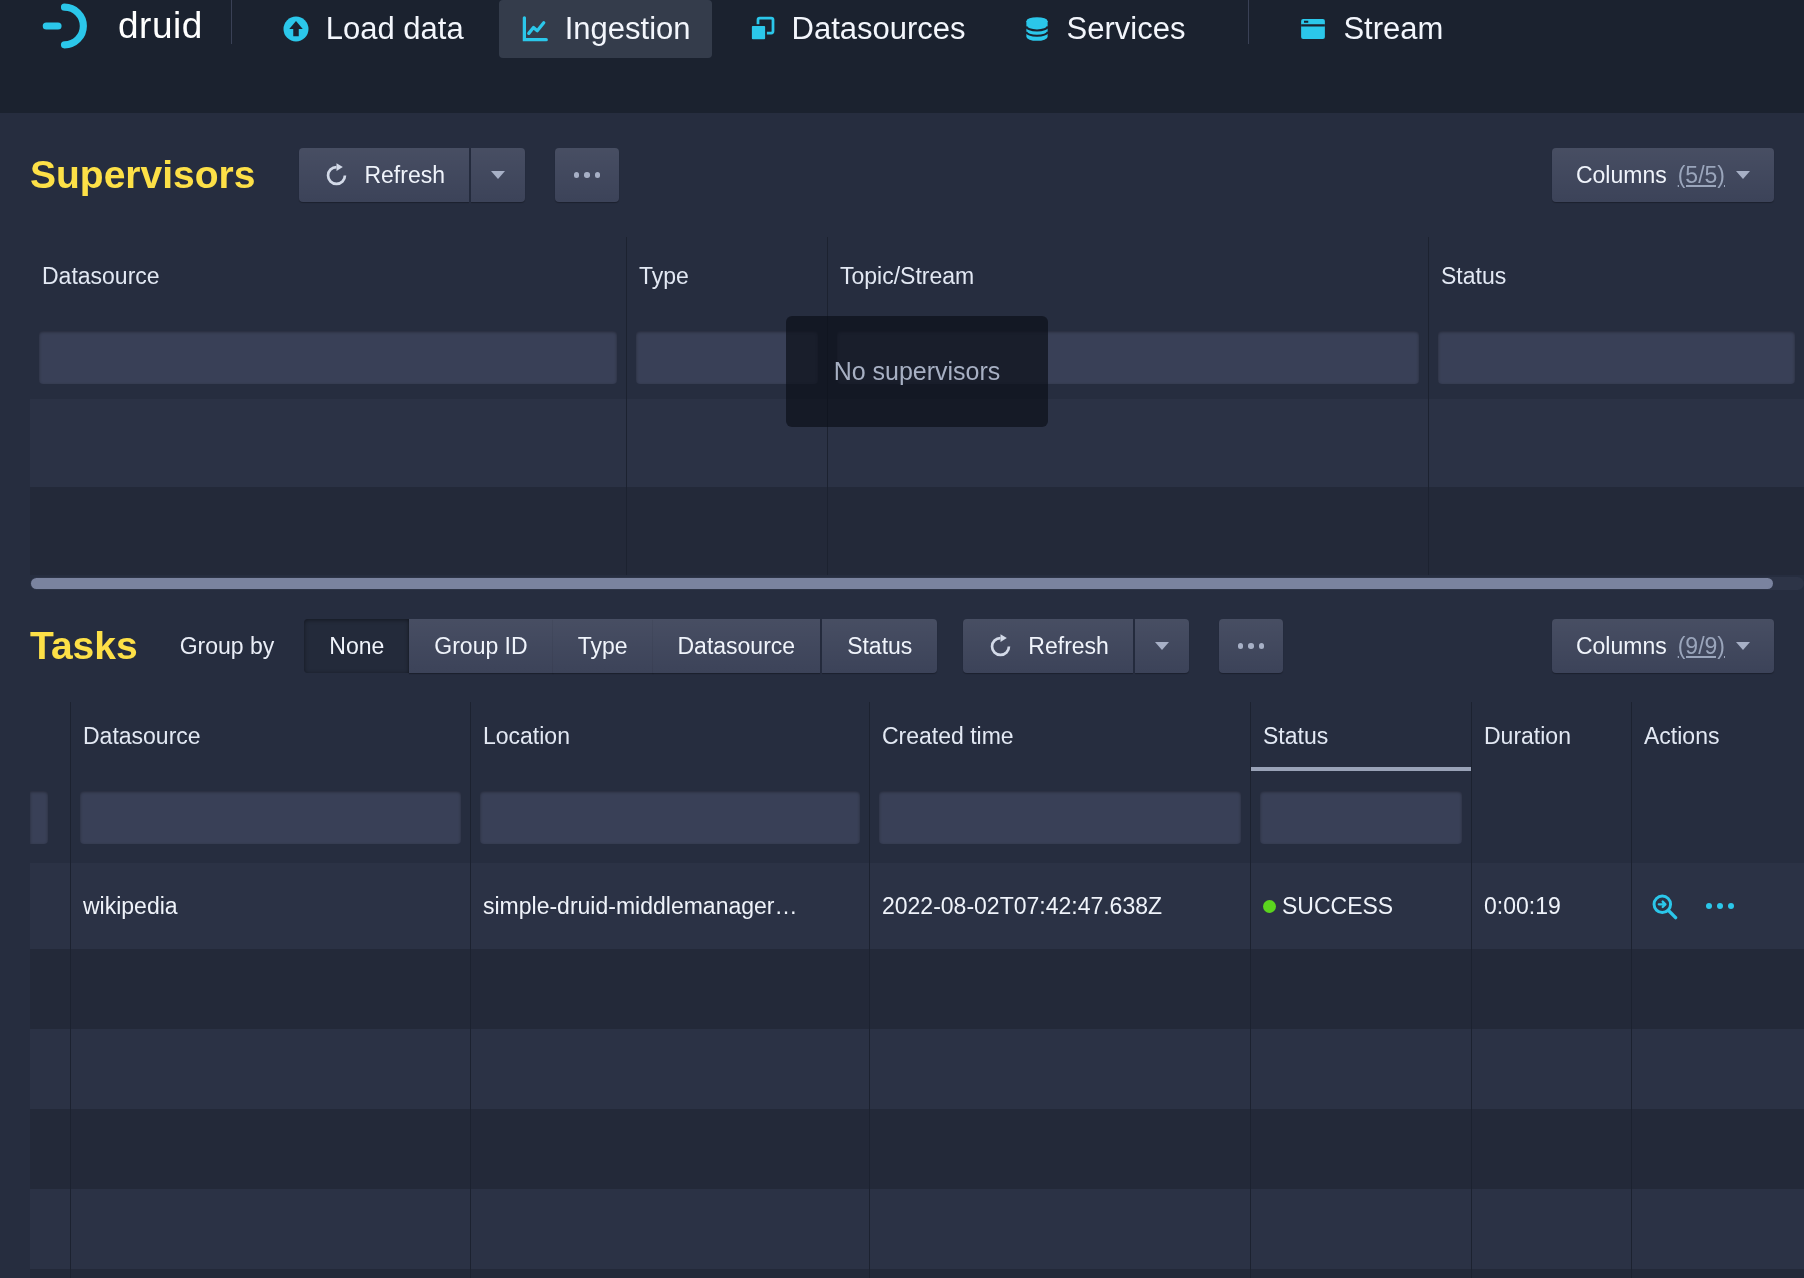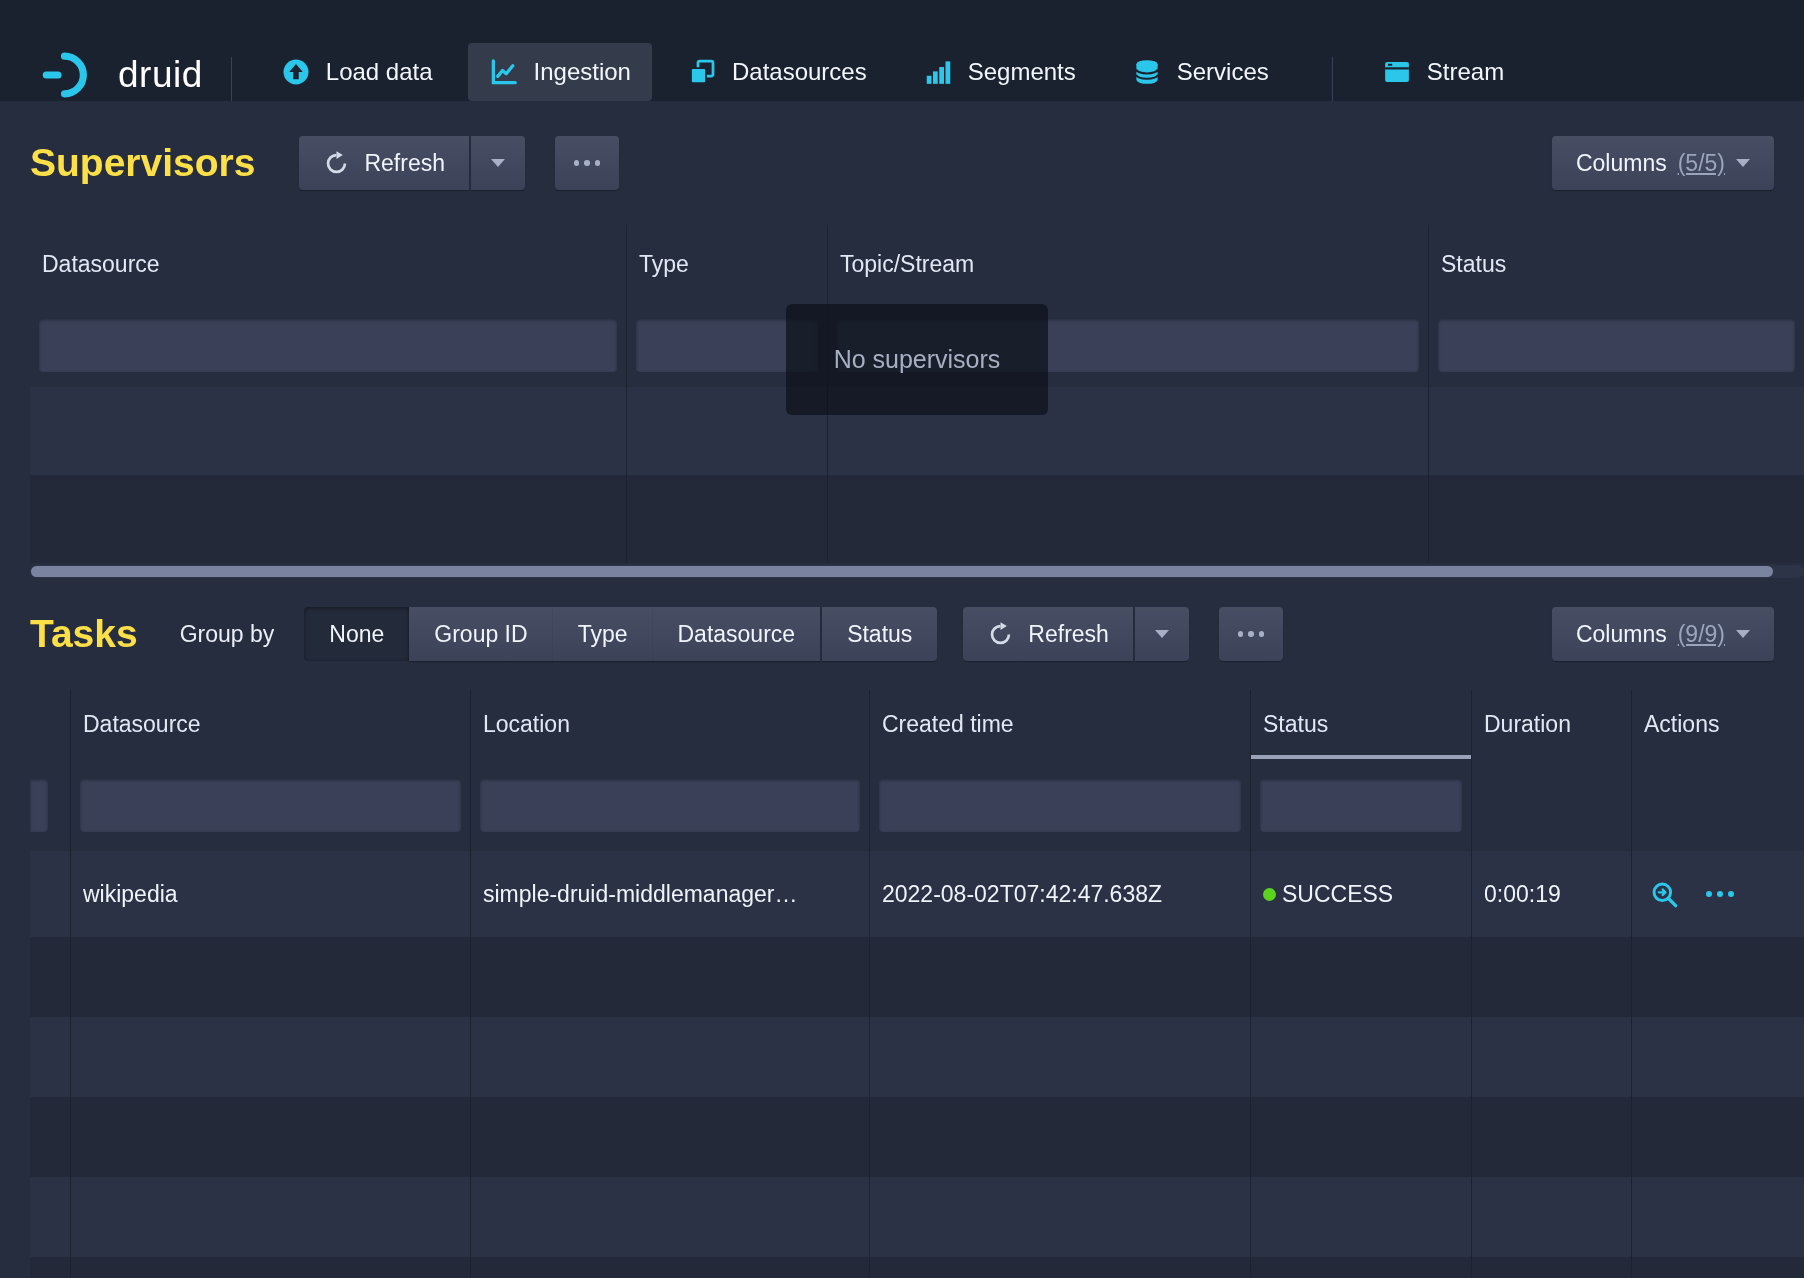--- a/index.html
+++ b/index.html
@@ -7,27 +7,27 @@
     --rowLight:#2b3245; --rowDark:#232939; --input:#394057; --btn:#3c4359;
     --btnActive:#232a3a; --line:#1c2230; --text:#f0f4fb; --muted:#9aa5bb;
     --scrollThumb:#7a839f;
   }
   *{box-sizing:border-box;margin:0;padding:0;}
   html,body{width:1804px;height:1278px;overflow:hidden;}
   body{font-family:"Liberation Sans","DejaVu Sans",sans-serif;background:var(--bg);color:var(--text);}
   .app{width:1804px;height:1278px;overflow:hidden;background:var(--bg);position:relative;}
 
   
-  .navbar{height:101px;background:var(--nav);display:flex;align-items:flex-end;padding:0 40px;}
+  .navbar{height:113px;background:var(--nav);display:flex;align-items:flex-start;padding:0 40px;}
   .brand{display:flex;align-items:center;gap:16px;cursor:pointer;}
   .logo-mark{width:62px;height:52px;}
   .brand-text{font-size:37px;font-weight:500;color:#ffffff;letter-spacing:.5px;}
   .nav-divider{width:1px;height:44px;background:#3a4156;margin:0 28px;}
   .nav-item{display:flex;align-items:center;gap:15px;height:58px;padding:0 21px;margin-right:14px;
-    border-radius:4px;font-size:24px;color:#f3f6fc;cursor:pointer;white-space:nowrap;}
+    border-radius:4px;font-size:31px;color:#f3f6fc;cursor:pointer;white-space:nowrap;}
   .nav-item.active{background:rgba(143,155,178,0.22);}
   .nav-icon{width:30px;height:30px;flex:0 0 auto;}
 
   
   .section-bar{display:flex;align-items:center;margin:34px 30px 0 30px;height:56px;}
   .section-bar.tasks-bar{margin-top:28px;}
   .section-title{font-size:39px;font-weight:bold;color:#fde047;}
   .btn{height:54px;background:var(--btn);background-image:linear-gradient(rgba(255,255,255,0.06),rgba(255,255,255,0));
     border:none;border-radius:4px;display:inline-flex;align-items:center;gap:14px;padding:0 24px;
     font-size:23px;color:var(--text);font-family:inherit;cursor:pointer;box-shadow:0 1px 1px rgba(0,0,0,0.28);}
@@ -127,29 +127,20 @@
     </div>
 
     <div class="nav-item">
       <svg class="nav-icon" viewBox="0 0 24 24">
         <rect x="8.8" y="3.2" width="12" height="12" rx="1.4" fill="none" stroke="var(--accent)" stroke-width="2.2"></rect>
         <rect x="3.2" y="8.8" width="12" height="12" rx="1.4" fill="var(--accent)" stroke="var(--nav)" stroke-width="1.4"></rect>
       </svg>
       <span>Datasources</span>
     </div>
 
-    <div class="nav-item">
-      <svg class="nav-icon" viewBox="0 0 24 24">
-        <rect x="3" y="15" width="3.8" height="6.5" fill="var(--accent)"></rect>
-        <rect x="8" y="11.5" width="3.8" height="10" fill="var(--accent)"></rect>
-        <rect x="13" y="8" width="3.8" height="13.5" fill="var(--accent)"></rect>
-        <rect x="18" y="3.5" width="3.8" height="18" fill="var(--accent)"></rect>
-      </svg>
-      <span>Segments</span>
-    </div>
 
     <div class="nav-item">
       <svg class="nav-icon" viewBox="0 0 24 24">
         <path d="M3.5 5.8 v12.4 a8.5 3.3 0 0 0 17 0 V5.8 Z" fill="var(--accent)"></path>
         <ellipse cx="12" cy="5.8" rx="8.5" ry="3.3" fill="var(--accent)"></ellipse>
         <path d="M3.5 9.9 a8.5 3.3 0 0 0 17 0" fill="none" stroke="var(--nav)" stroke-width="1.6"></path>
         <path d="M3.5 14.2 a8.5 3.3 0 0 0 17 0" fill="none" stroke="var(--nav)" stroke-width="1.6"></path>
       </svg>
       <span>Services</span>
     </div>

